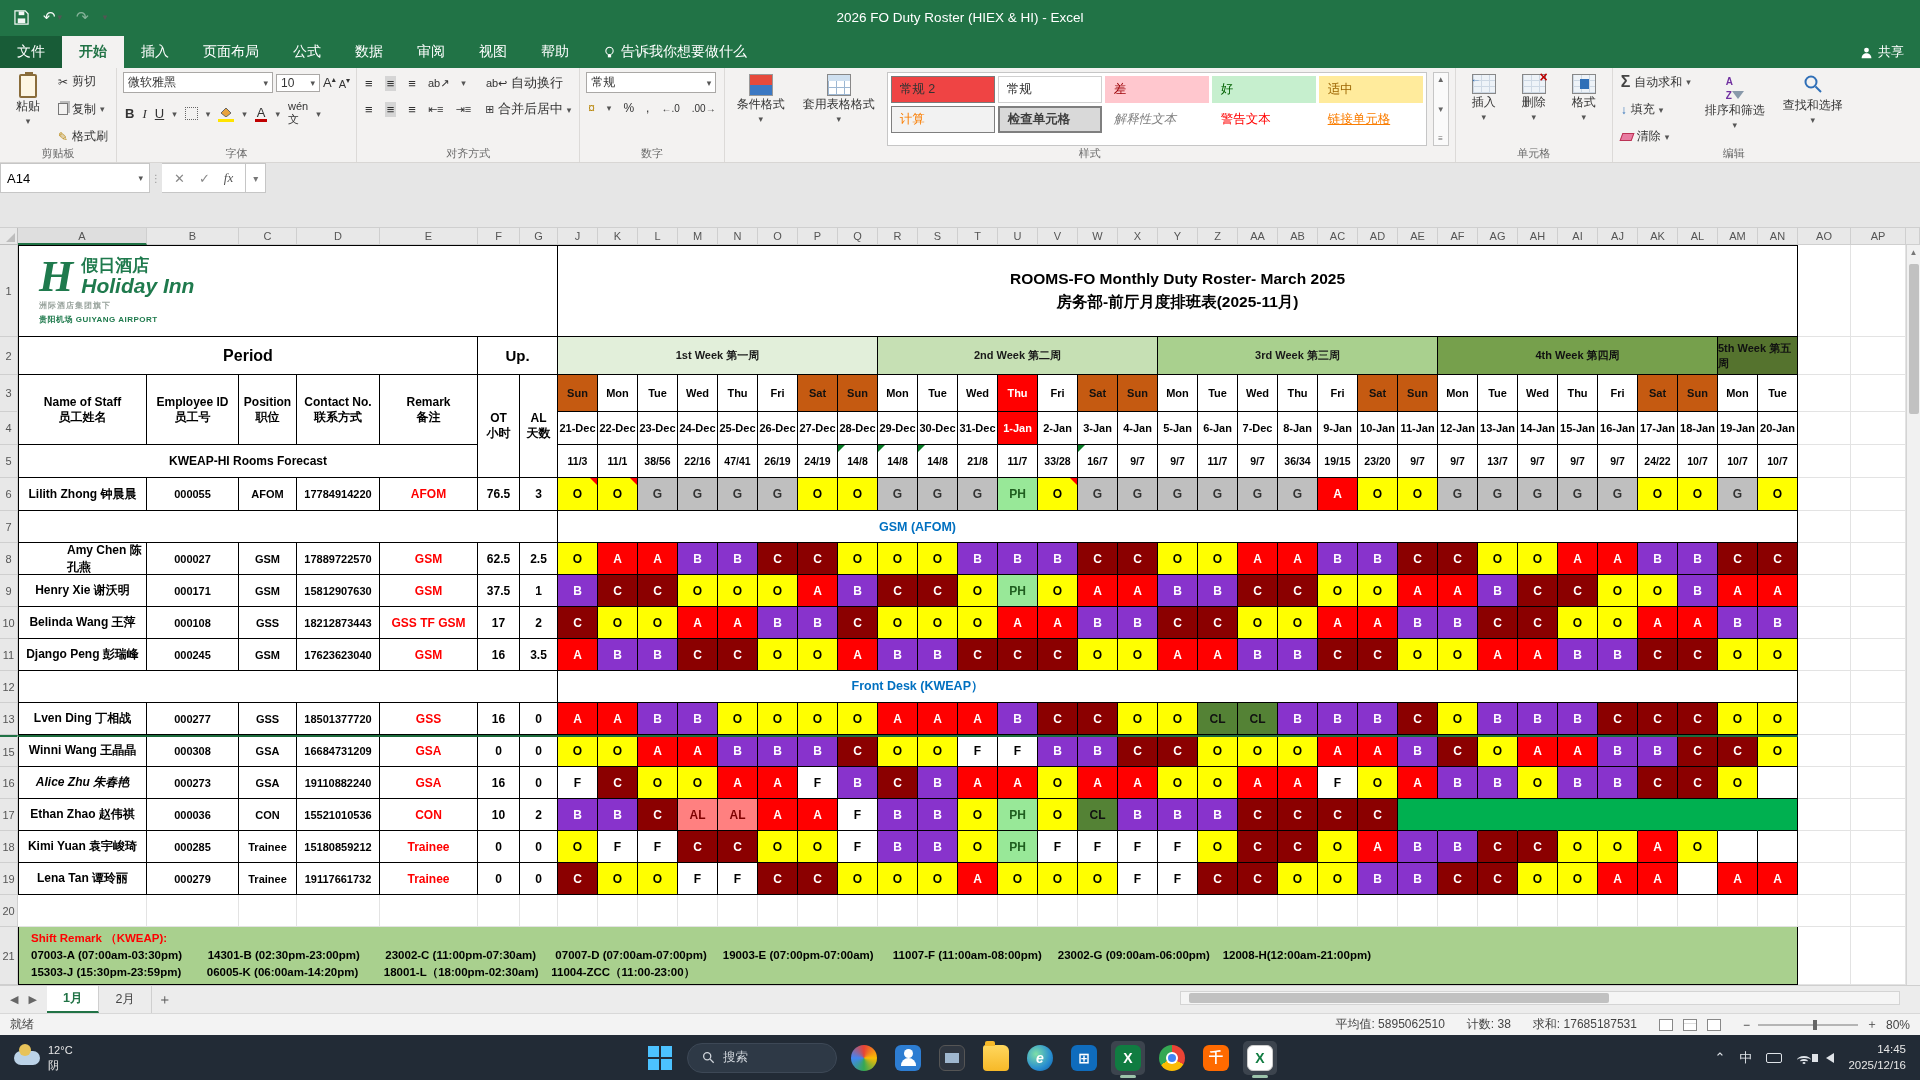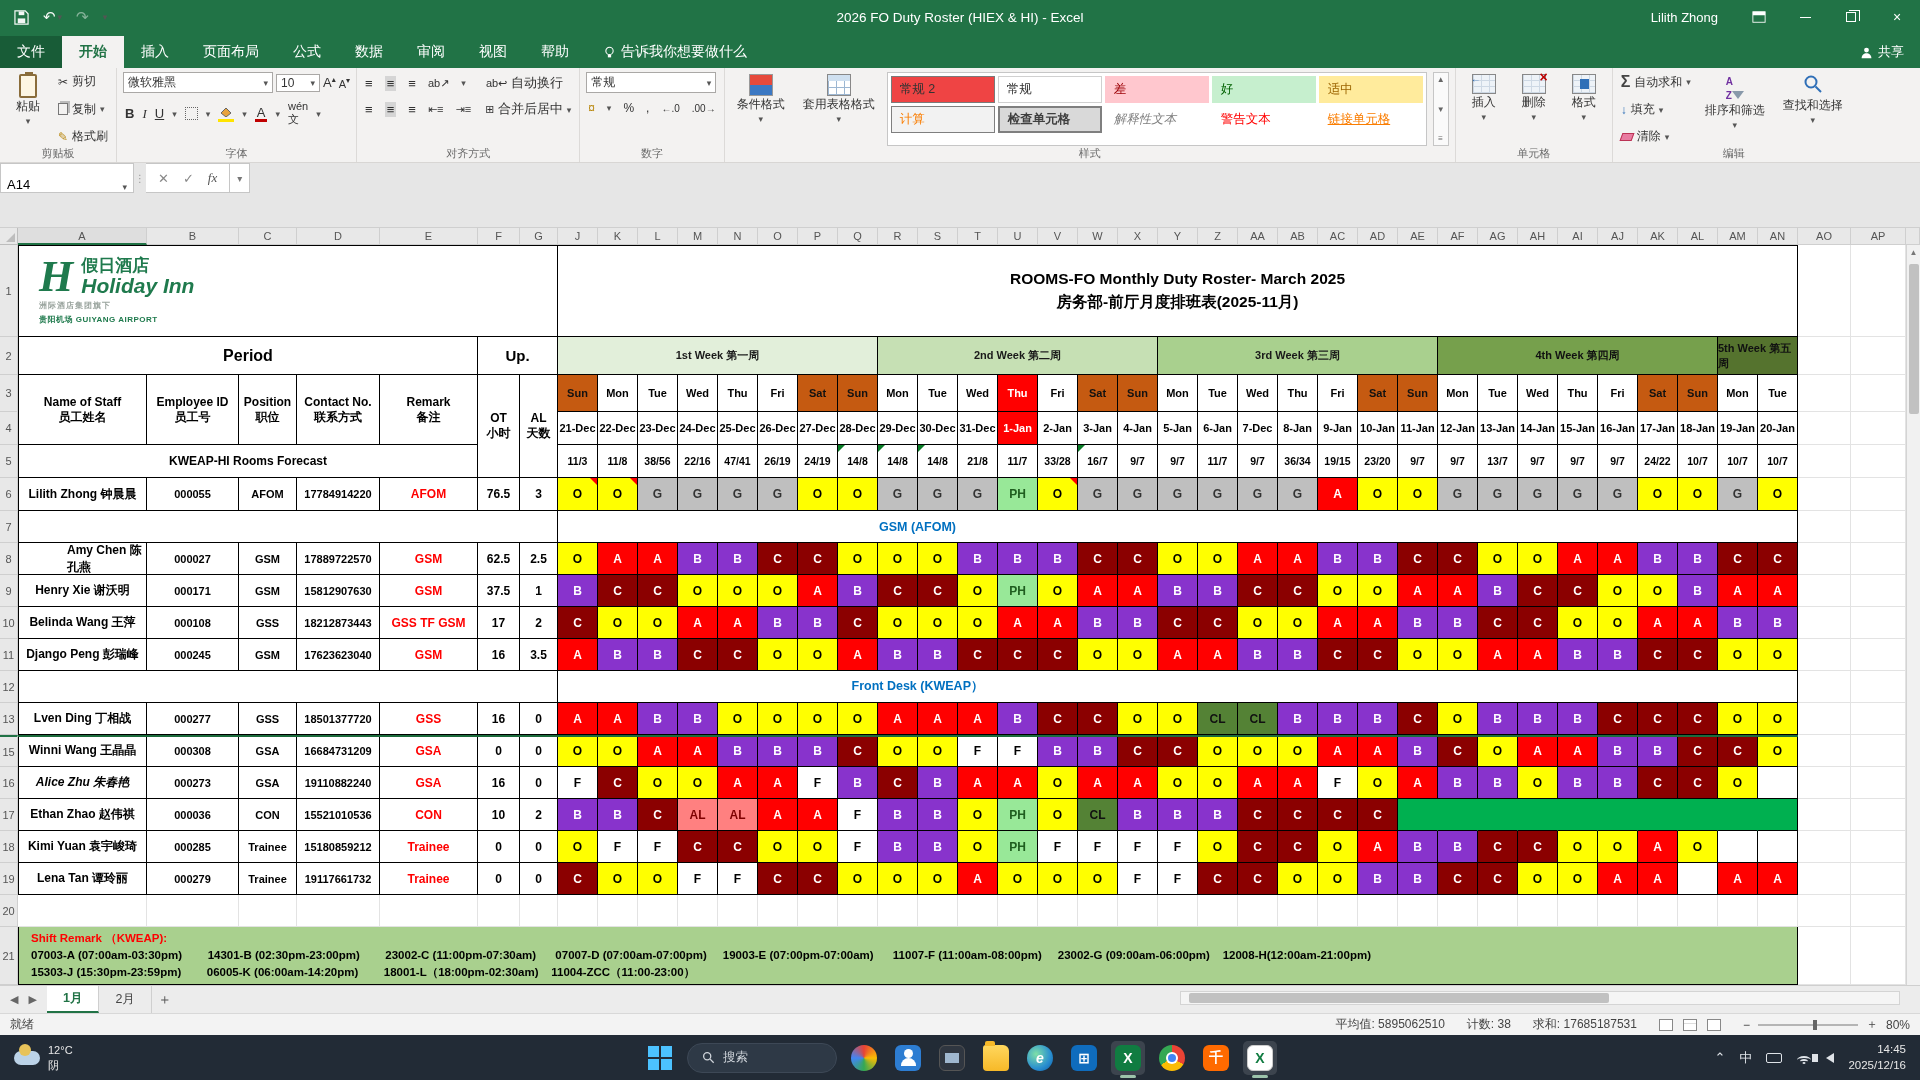--- a/index.html
+++ b/index.html
@@ -64,21 +64,21 @@
   .cellbtn .ic.ins:after{content:"←";position:absolute;left:-2px;top:-2px;color:#2f6fb7;font-size:10px;}
   .cellbtn .ic.del:after{content:"×";position:absolute;right:-3px;top:-6px;color:#c00000;font-size:14px;font-weight:bold;}
   .cellbtn .ic.fmt:after{content:"";position:absolute;left:7px;top:4px;width:9px;height:10px;background:#2f6fb7;}
   .sigma{font-size:16px;font-weight:bold;color:#444;}
   .az-ico{font-size:10px;font-weight:bold;color:#7030a0;line-height:1;}
   .funnel{display:inline-block;width:0;height:0;border-left:6px solid transparent;border-right:6px solid transparent;border-top:8px solid #8899aa;}
   .eraser{display:inline-block;width:12px;height:8px;background:#e87ba0;transform:skewX(-20deg);border:1px solid #b35;}
   
   .frow{height:65px;background:#e6e6e6;border-bottom:1px solid #cfcfcf;position:relative;}
   .fbar{height:30px;background:#e6e6e6;display:flex;align-items:stretch;}
-  .namebox{width:134px;background:#fff;border:1px solid #c6c6c6;display:flex;align-items:flex-end;justify-content:space-between;padding:0 6px;font-size:13px;}
+  .namebox{width:150px;background:#fff;border:1px solid #c6c6c6;display:flex;align-items:center;justify-content:space-between;padding:0 6px;font-size:13px;}
   .fdots{width:12px;display:flex;align-items:center;justify-content:center;color:#999;font-size:10px;}
   .fbtns{display:flex;align-items:center;gap:14px;background:#fff;border:1px solid #c6c6c6;border-left:none;padding:0 12px;font-size:13px;color:#888;}
   .fx{font-style:italic;font-family:"Liberation Serif","DejaVu Serif",serif;color:#555;}
   .finput{flex:1;background:#fff;border:1px solid #c6c6c6;border-left:none;display:flex;align-items:center;padding:0 10px;font-size:13px;color:#111;}
   .fexp{width:20px;background:#fff;border:1px solid #c6c6c6;border-left:none;display:flex;align-items:center;justify-content:center;color:#777;font-size:10px;}
   
   .sheet{position:relative;width:1920px;height:757px;display:grid;background:#fff;}
   .hcell{background:#e8e8e8;border-right:1px solid #cfcfcf;border-bottom:1px solid #cfcfcf;color:#555;
      display:flex;align-items:center;justify-content:center;font-size:11px;}
   .hcell.selcol{border-bottom:2px solid #217346;background:#dedede;}
@@ -180,36 +180,20 @@
             <rect x="5" y="1.5" width="6" height="4" fill="#fff"></rect>
           </svg>
       </span>
       <span class="qi">↶<span class="dd">▾</span></span>
       <span class="qi dim">↷</span>
       <span class="qi">
           <span class="dd">▾</span>
         </span>
     </div>
     <div class="tb-title">2026 FO Duty Roster (HIEX &amp; HI)  -  Excel</div>
-    <div class="tb-right">
-      <span class="tb-user">Lilith Zhong</span>
-      <span class="winbtn">
-        <svg width="14" height="14" viewBox="0 0 16 16">
-            <rect x="1" y="2" width="14" height="12" fill="none" stroke="#fff"></rect>
-            <rect x="1" y="2" width="14" height="4" fill="#fff"></rect>
-          </svg>
-      </span>
-      <span class="winbtn">
-          <span class="min-ico"></span>
-        </span>
-      <span class="winbtn">
-          <span class="restore-ico"></span>
-        </span>
-      <span class="winbtn close">×</span>
-    </div>
   </div>
 
   <div class="menubar">
     <div id="menu-tabs" style="display:flex;align-items:flex-end;">
         <div class="mtab file">文件</div>
         <div class="mtab active">开始</div>
         <div class="mtab">插入</div>
         <div class="mtab">页面布局</div>
         <div class="mtab">公式</div>
         <div class="mtab">数据</div>
@@ -648,21 +632,21 @@
       <div class="cell date" style="grid-area: 5 / 32;">13-Jan</div>
       <div class="cell date" style="grid-area: 5 / 33;">14-Jan</div>
       <div class="cell date" style="grid-area: 5 / 34;">15-Jan</div>
       <div class="cell date" style="grid-area: 5 / 35;">16-Jan</div>
       <div class="cell date" style="grid-area: 5 / 36;">17-Jan</div>
       <div class="cell date" style="grid-area: 5 / 37;">18-Jan</div>
       <div class="cell date" style="grid-area: 5 / 38;">19-Jan</div>
       <div class="cell date" style="grid-area: 5 / 39;">20-Jan</div>
       <div class="cell bl" style="grid-area: 6 / 2 / span 1 / span 5; font-size: 12px;">KWEAP-HI Rooms Forecast</div>
       <div class="cell fc" style="grid-area: 6 / 9;">11/3</div>
-      <div class="cell fc" style="grid-area: 6 / 10;">11/8</div>
+      <div class="cell fc" style="grid-area: 6 / 10;">11/1</div>
       <div class="cell fc" style="grid-area: 6 / 11;">38/56</div>
       <div class="cell fc" style="grid-area: 6 / 12;">22/16</div>
       <div class="cell fc" style="grid-area: 6 / 13;">47/41</div>
       <div class="cell fc" style="grid-area: 6 / 14;">26/19</div>
       <div class="cell fc" style="grid-area: 6 / 15;">24/19</div>
       <div class="cell fc" style="grid-area: 6 / 16;">14/8<span class="cg"></span></div>
       <div class="cell fc" style="grid-area: 6 / 17;">14/8<span class="cg"></span></div>
       <div class="cell fc" style="grid-area: 6 / 18;">14/8<span class="cg"></span></div>
       <div class="cell fc" style="grid-area: 6 / 19;">21/8</div>
       <div class="cell fc" style="grid-area: 6 / 20;">11/7</div>

